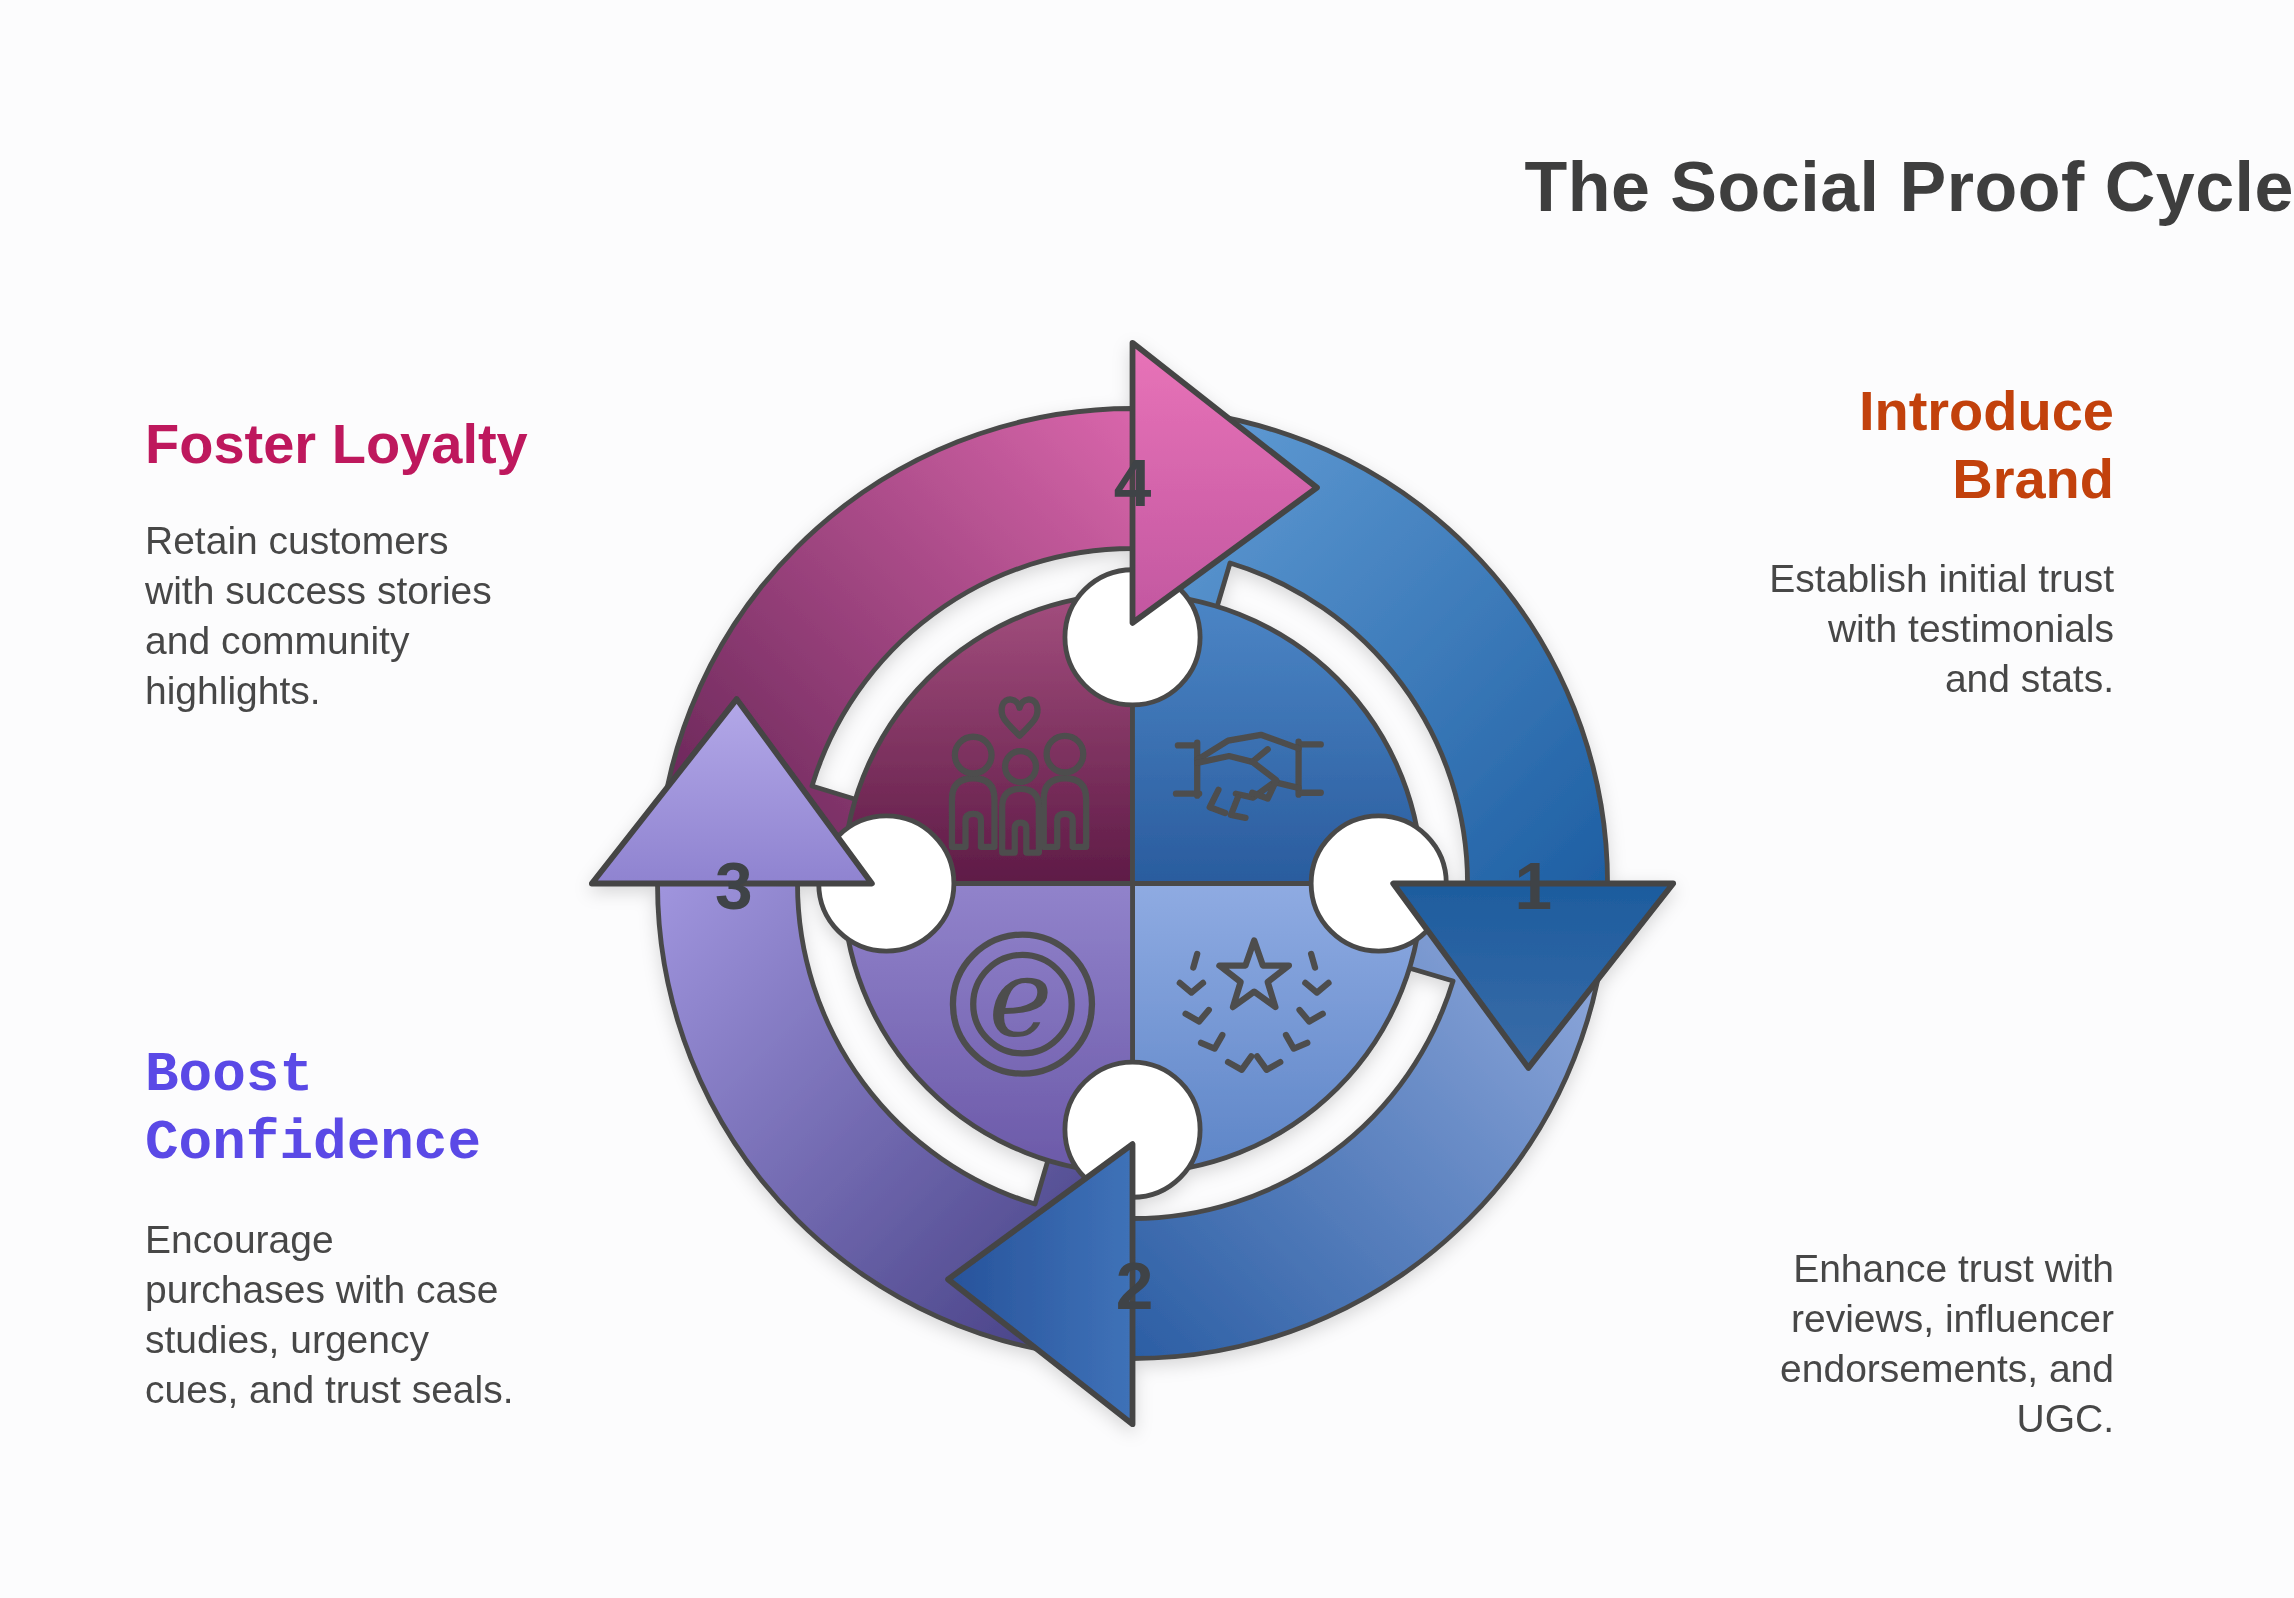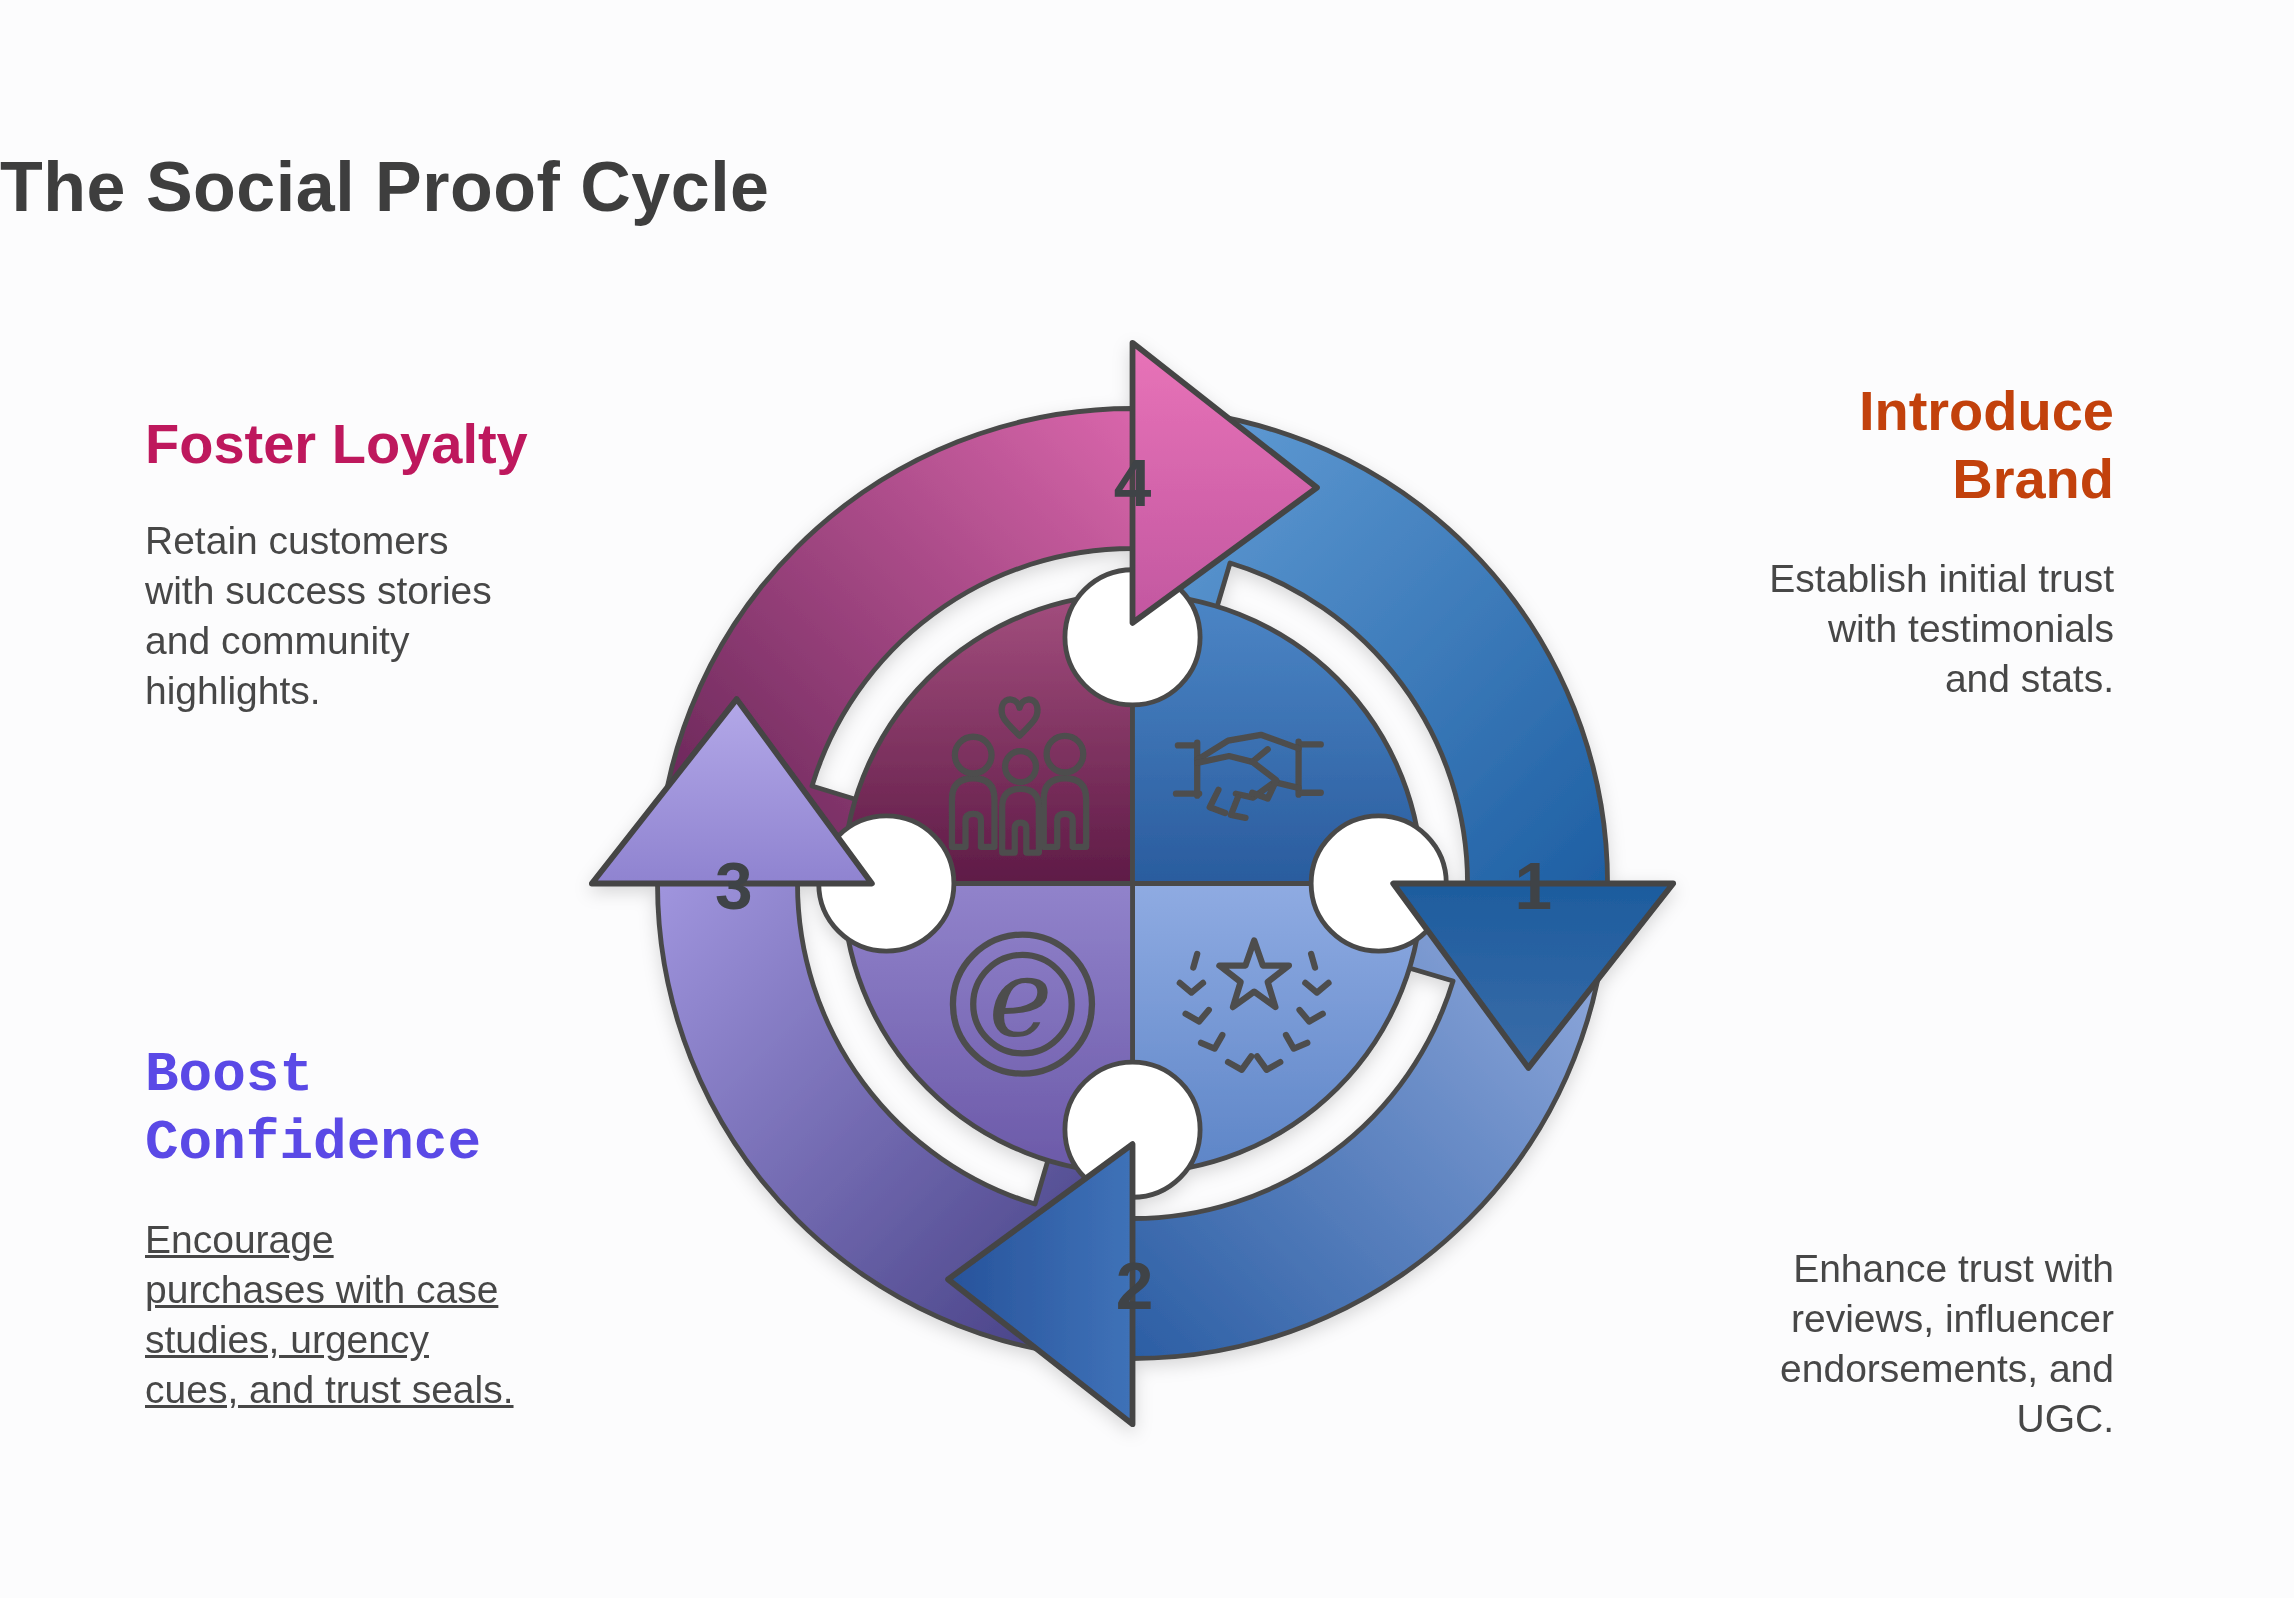--- a/index.html
+++ b/index.html
@@ -5,21 +5,21 @@
   html,body{margin:0;padding:0;}
   .canvas{
     position:relative;
     width:2294px;height:1599px;
     background:#fcfcfd;
     overflow:hidden;
     font-family:"Liberation Sans", sans-serif;
   }
   .title{
     position:absolute;top:147px;left:0;width:100%;
-    text-align:left;
+    text-align:right;
     font-size:70px;font-weight:700;color:#3e3e3e;
     letter-spacing:0.5px;
   }
   .step-heading{
     position:absolute;
     font-size:56px;font-weight:700;line-height:1.22;
     white-space:pre-line;
   }
   .step-body{
     position:absolute;
@@ -190,21 +190,21 @@
 highlights.</div>
 
   <div class="step-heading align-right" style="right: 180px; top: 377px; color: #c2410c;">Introduce
 Brand</div>
   <div class="step-body align-right" style="right:180px;top:554px;">Establish initial trust
 with testimonials
 and stats.</div>
 
   <div class="step-heading" style="left: 145px; top: 1041px; color: rgb(90, 73, 230); font-family: Liberation Mono, monospace;">Boost
 Confidence</div>
-  <div class="step-body" style="left:145px;top:1215px;text-decoration:underline;">Encourage
+  <div class="step-body" style="left:145px;top:1215px;">Encourage
 purchases with case
 studies, urgency
 cues, and trust seals.</div>
 
   <div class="step-body align-right" style="right:180px;top:1244px;">Enhance trust with
 reviews, influencer
 endorsements, and
 UGC.</div>
 
 </div>

